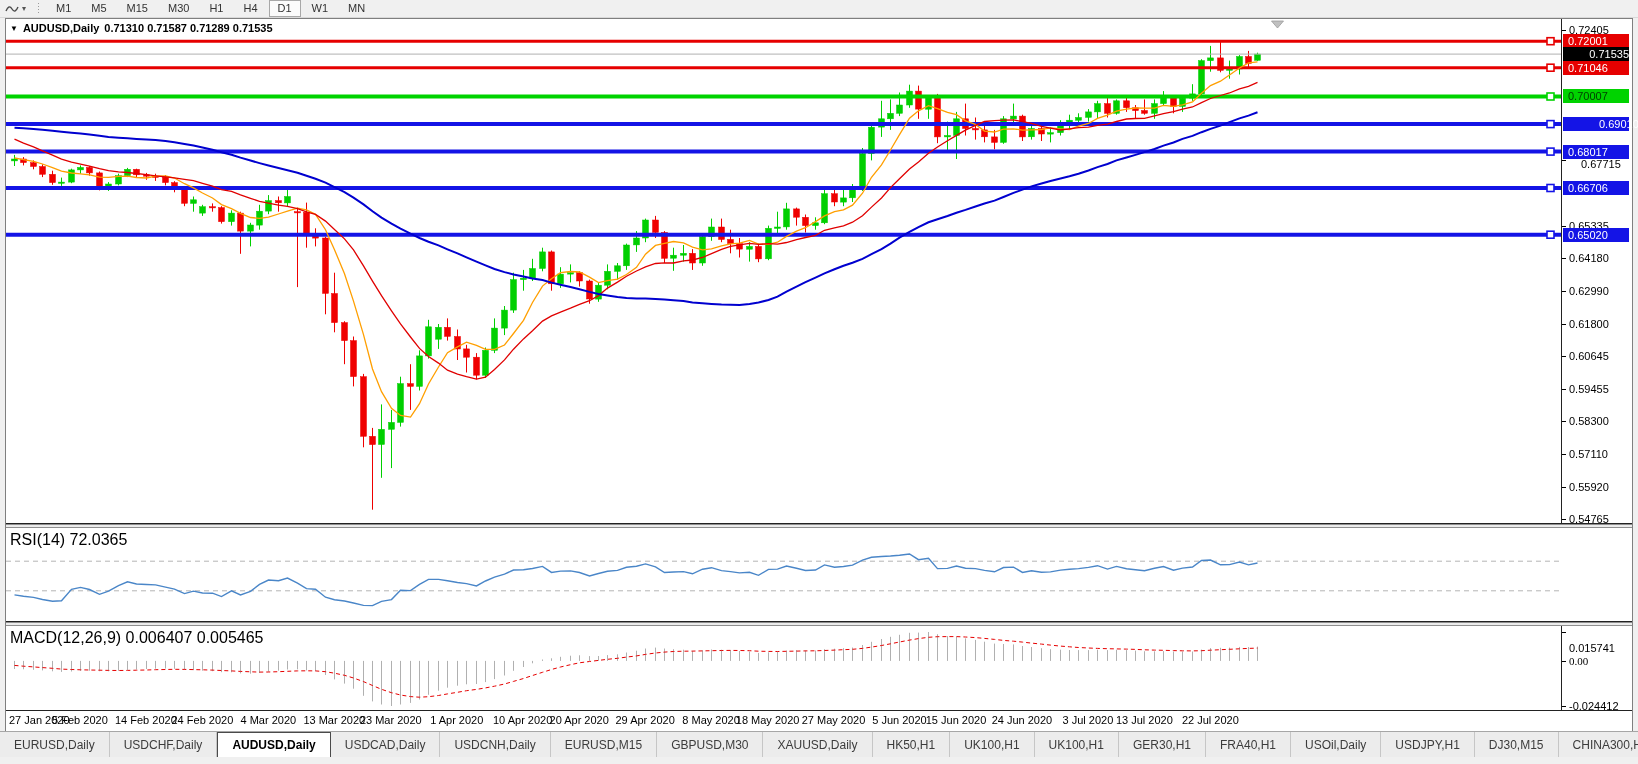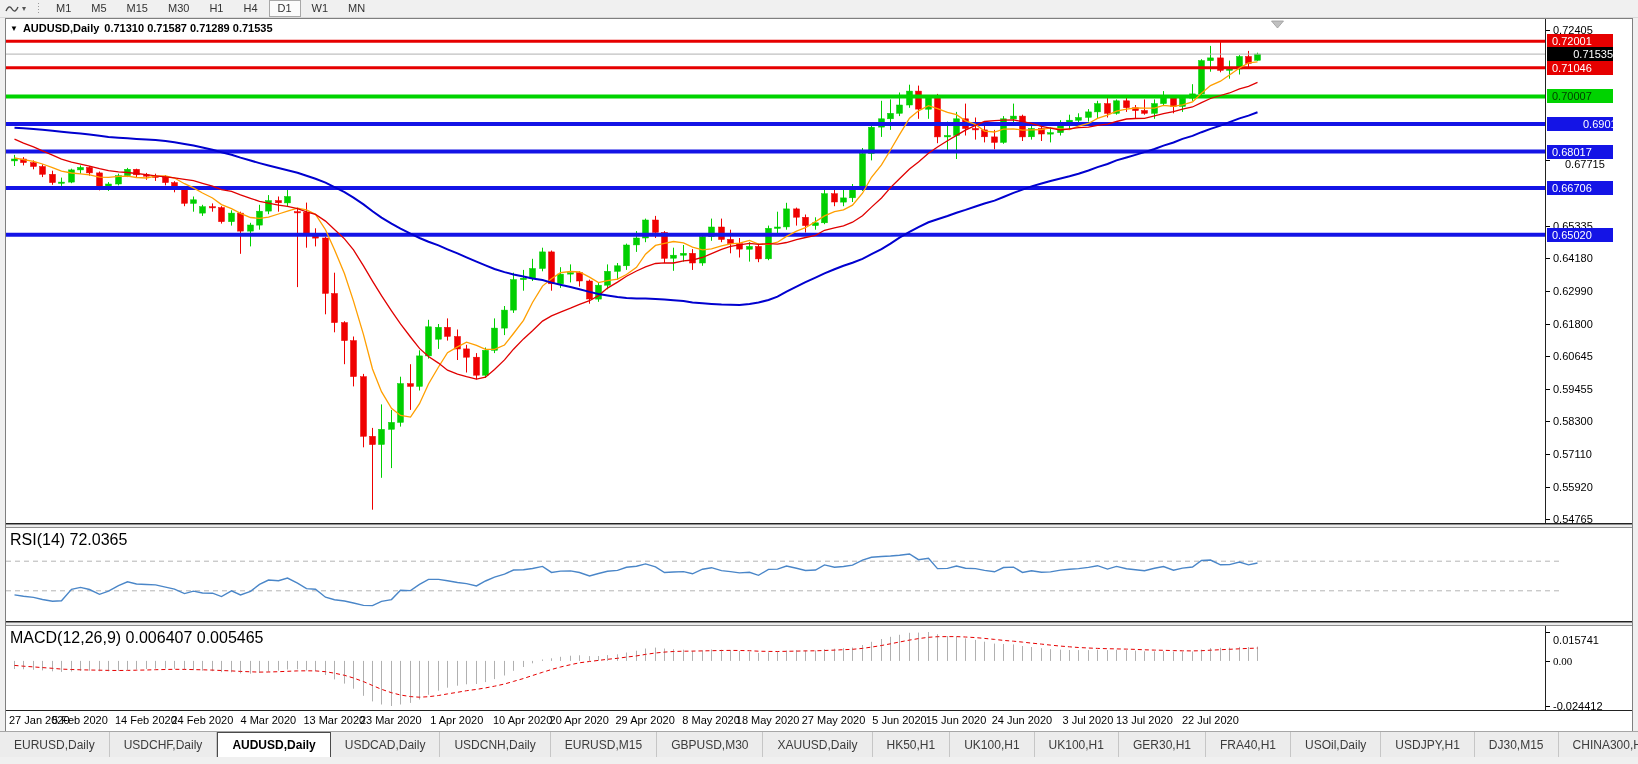--- a/index.html
+++ b/index.html
@@ -22,21 +22,21 @@
 
   
   .chart-window { position:absolute; left:5px; top:18px; width:1628px; height:713px;
                   background:#ffffff; border:1px solid #7f7f7f; }
   .panel { position:relative; width:100%; background:#fff; }
   .panel-main { height:505px; border-bottom:1px solid #222; }
   .panel-rsi  { height:94px;  border-bottom:1px solid #222; }
   .panel-macd { height:85px;  border-bottom:1px solid #222; }
   .splitter { height:4px; background:#ececec; border-top:1px solid #8f8f8f; border-bottom:1px solid #8f8f8f; }
   .plot-svg { position:absolute; left:0; top:0; }
-  .axis-col { position:absolute; top:0; right:0; width:87px; height:100%;
+  .axis-col { position:absolute; top:0; right:0; width:71px; height:100%;
               background:#fff; border-left:1px solid #222; }
   .tickmark { position:absolute; left:0; width:4px; height:1px; background:#000; }
   .ticklabel { position:absolute; left:7px; height:13px; font-size:11px; color:#000; white-space:nowrap; }
   .pricelabel { position:absolute; left:1px; width:66px; height:14px; font-size:11px;
                 line-height:14px; padding-left:5px; white-space:nowrap; }
   .chart-title { position:absolute; left:4px; top:3px; font-size:11px; font-weight:bold;
                  color:#000; display:flex; align-items:center; gap:5px; z-index:5; }
   .collapse { font-size:8px; color:#000; }
   .ind-label { position:absolute; left:4px; top:3px; font-size:16px; color:#000; z-index:5; }
   .date-axis { position:relative; width:100%; height:21px; background:#fff; font-size:11px; color:#000; }
@@ -821,21 +821,21 @@
           <line x1="1214.5" y1="34.9" x2="1214.5" y2="21.8" stroke="#b0b0b0" stroke-width="1"></line>
           <line x1="1223.5" y1="34.9" x2="1223.5" y2="21.6" stroke="#b0b0b0" stroke-width="1"></line>
           <line x1="1233.5" y1="34.9" x2="1233.5" y2="20.9" stroke="#b0b0b0" stroke-width="1"></line>
           <line x1="1242.5" y1="34.9" x2="1242.5" y2="21.0" stroke="#b0b0b0" stroke-width="1"></line>
           <line x1="1251.5" y1="34.9" x2="1251.5" y2="20.6" stroke="#b0b0b0" stroke-width="1"></line>
           <polyline points="8.5,39.4 17.5,40.2 27.5,40.9 36.5,41.6 46.5,42.3 55.5,43.1 65.5,43.5 74.5,43.8 83.5,44.0 93.5,44.2 102.5,44.4 112.5,44.5 121.5,44.4 130.5,44.2 140.5,44.0 149.5,43.7 159.5,43.5 168.5,43.3 178.5,43.4 187.5,43.6 196.5,43.8 206.5,44.1 215.5,44.5 225.5,44.9 234.5,45.4 244.5,45.8 253.5,46.1 262.5,46.0 272.5,45.7 281.5,45.3 291.5,44.9 300.5,44.8 309.5,44.9 319.5,45.7 328.5,47.2 338.5,49.3 347.5,52.0 357.5,55.6 366.5,59.5 375.5,63.3 385.5,66.7 394.5,69.0 404.5,70.6 413.5,71.2 422.5,70.7 432.5,69.5 441.5,67.9 451.5,66.3 460.5,64.7 470.5,63.4 479.5,61.9 488.5,60.2 498.5,58.0 507.5,55.4 517.5,52.5 526.5,49.5 536.5,46.3 545.5,43.5 554.5,41.0 564.5,38.7 573.5,36.8 583.5,35.5 592.5,34.4 601.5,33.3 611.5,32.3 620.5,31.1 630.5,29.9 639.5,28.4 649.5,27.0 658.5,26.1 667.5,25.5 677.5,25.2 686.5,25.1 696.5,24.9 705.5,24.7 715.5,24.5 724.5,24.4 733.5,24.5 743.5,24.7 752.5,25.2 762.5,25.4 771.5,25.5 780.5,25.3 790.5,25.1 799.5,24.9 809.5,24.8 818.5,24.5 828.5,24.1 837.5,23.7 846.5,23.3 856.5,22.4 865.5,21.1 875.5,19.5 884.5,17.8 893.5,16.0 903.5,14.1 912.5,12.6 922.5,11.3 931.5,10.7 941.5,10.6 950.5,10.6 959.5,11.0 969.5,11.6 978.5,12.4 988.5,13.4 997.5,14.4 1007.5,15.2 1016.5,16.1 1025.5,17.1 1035.5,18.1 1044.5,19.1 1054.5,20.1 1063.5,20.8 1072.5,21.5 1082.5,22.0 1091.5,22.4 1101.5,22.7 1110.5,22.9 1120.5,23.1 1129.5,23.4 1138.5,23.8 1148.5,24.1 1157.5,24.3 1167.5,24.6 1176.5,24.8 1186.5,24.9 1195.5,24.7 1204.5,24.2 1214.5,23.7 1223.5,23.3 1233.5,22.8 1242.5,22.4 1251.5,22.1" fill="none" stroke="#e60000" stroke-width="1" stroke-dasharray="4,3"></polyline>
         </svg>
       <div class="ind-label">MACD(12,26,9) 0.006407 0.005465</div>
       <div class="axis-col" id="macd-axis">
           <div class="tickmark" style="top: 6px;"></div>
-          <div class="ticklabel" style="top: 8px;">0.015741</div>
+          <div class="ticklabel" style="top: 16px;">0.015741</div>
           <div class="tickmark" style="top: 35px;"></div>
           <div class="ticklabel" style="top: 29px; font-family: Liberation Serif, serif;">0.00</div>
           <div class="tickmark" style="top: 80px;"></div>
           <div class="ticklabel" style="top: 74px;">-0.024412</div>
         </div>
     </div>
 
     <div class="date-axis" id="date-axis">
         <div class="date-label" style="left: 3px;">27 Jan 2020</div>
         <div class="date-label" style="left: 73.94px; transform: translateX(-50%);">5 Feb 2020</div>

